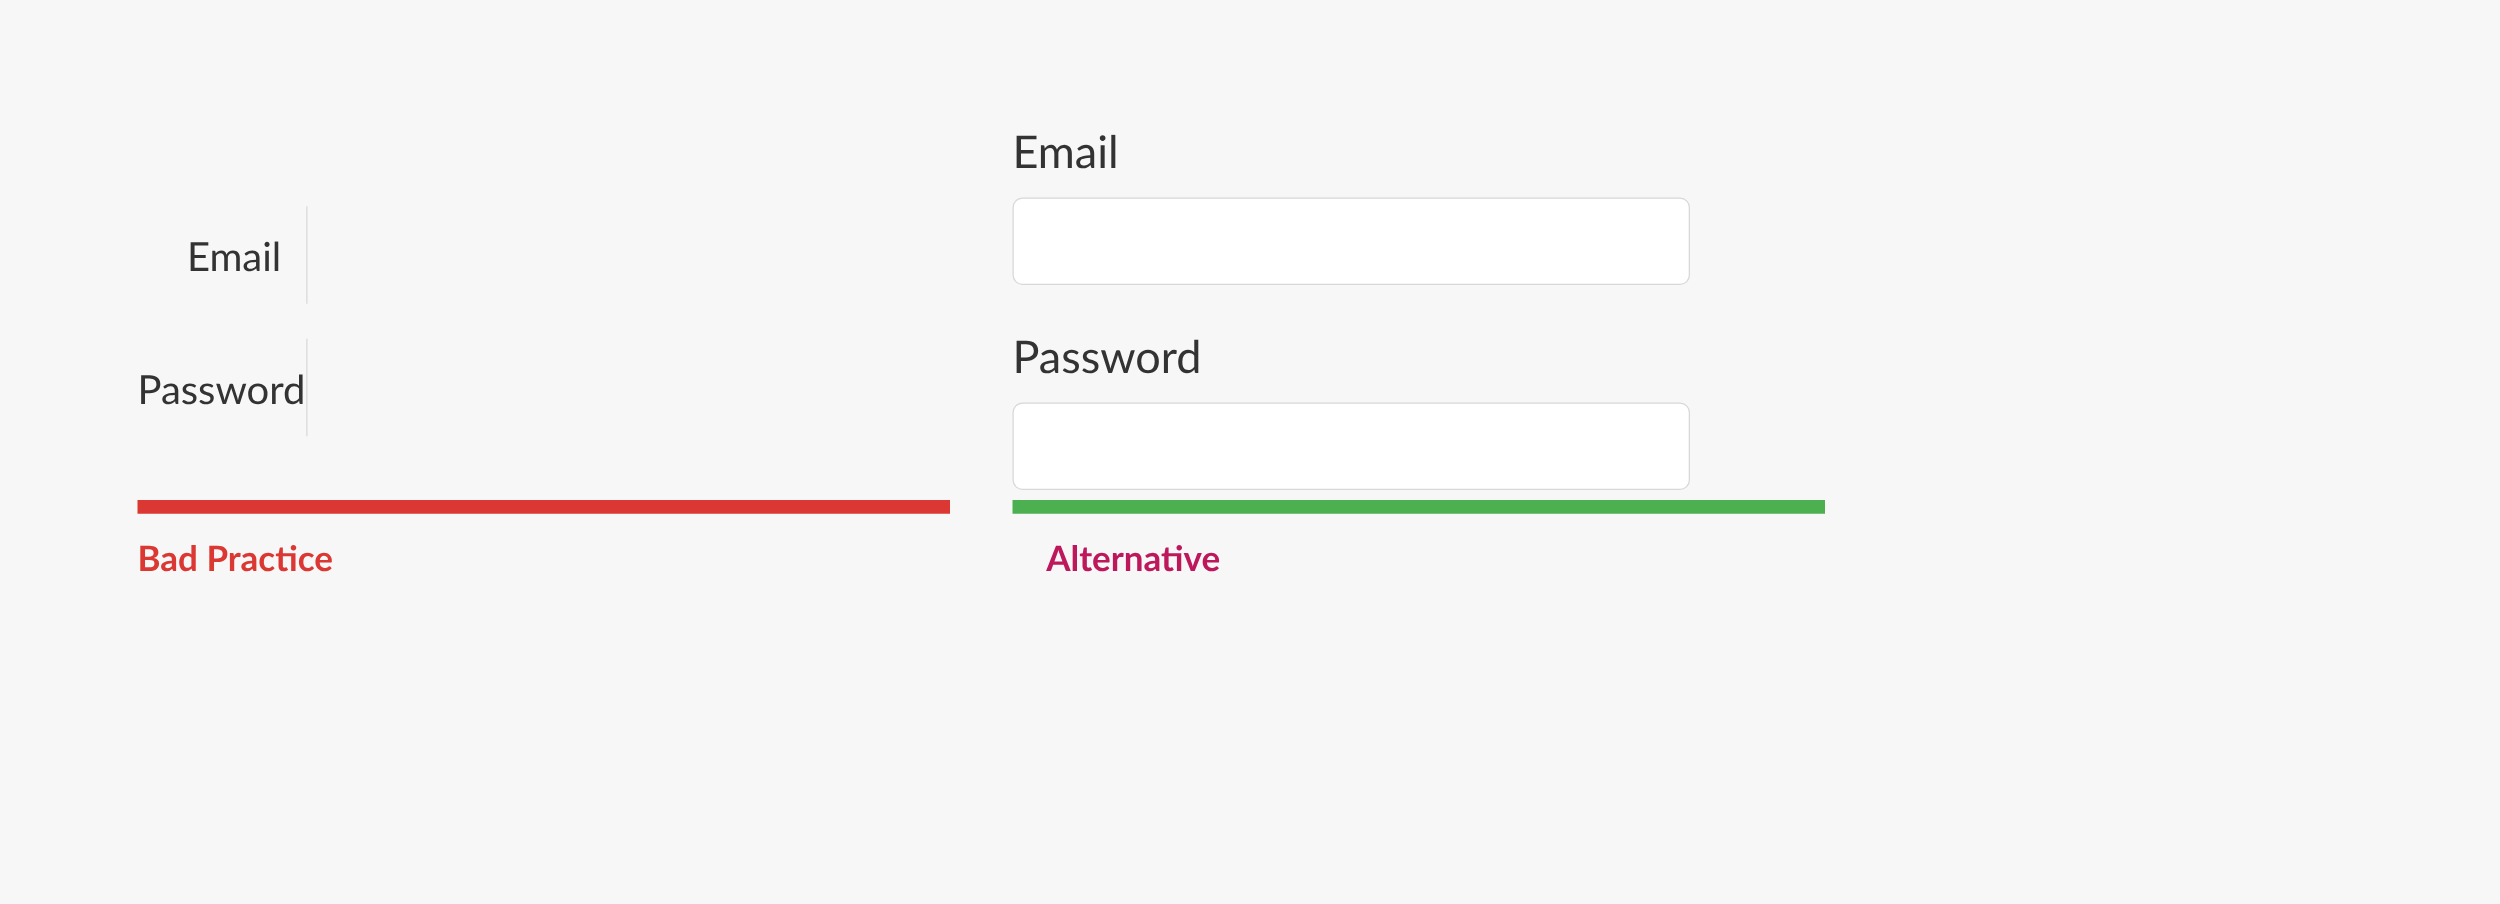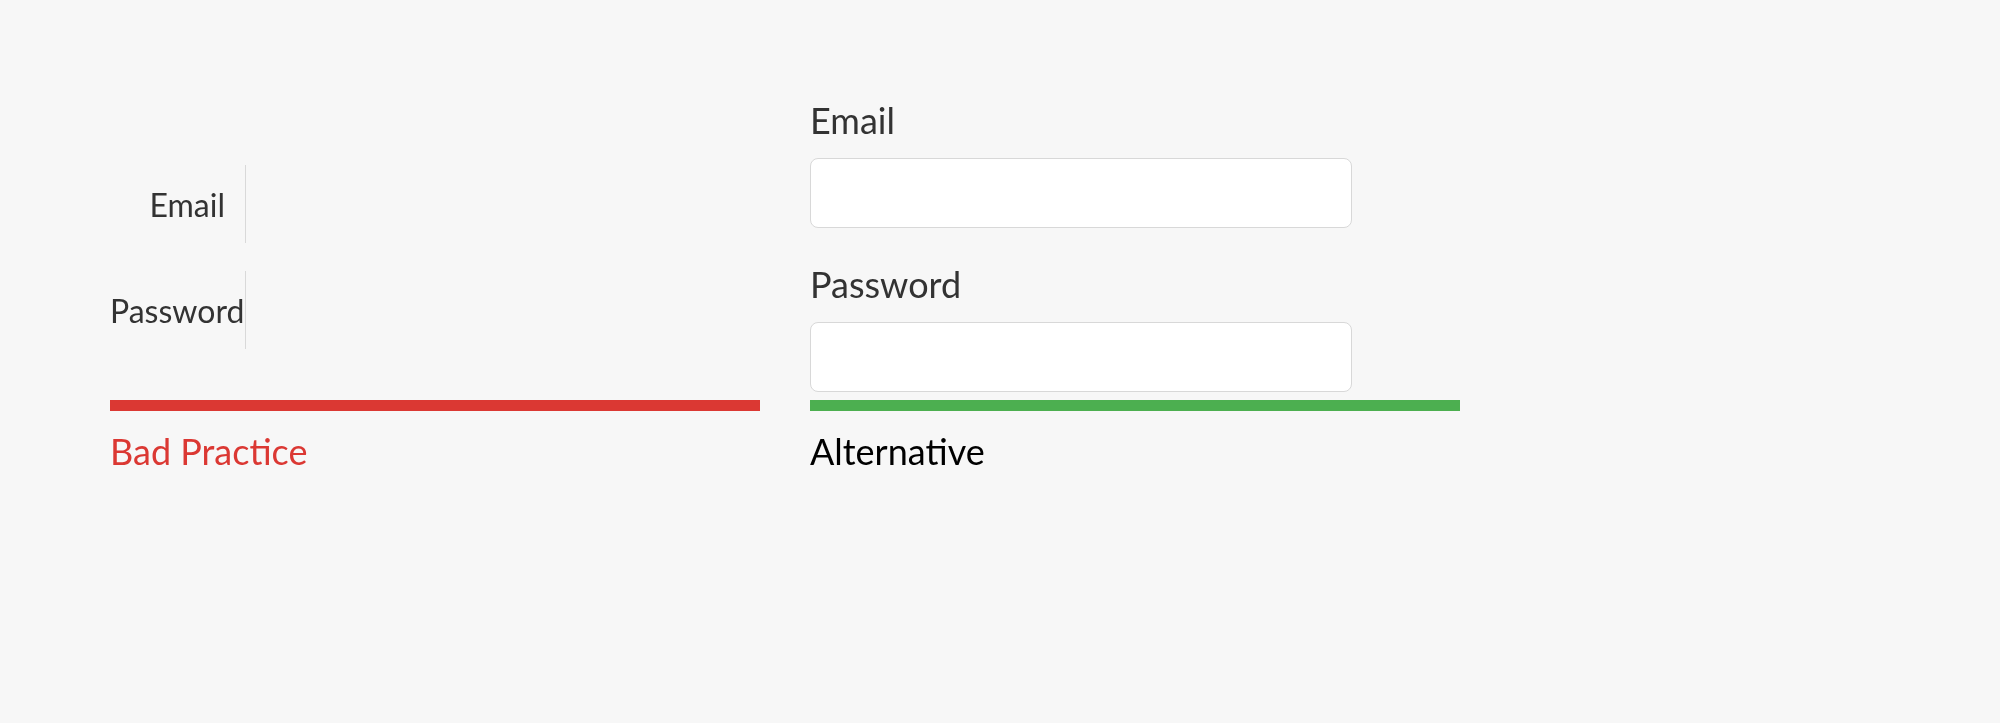--- a/index.html
+++ b/index.html
@@ -66,26 +66,26 @@
 
   
   .bar {
     height: 11px;
     width: 100%;
     margin-top: 8px;
   }
   .bar-red { background: #db3833; }
   .bar-green { background: #4caf50; }
   .caption {
-    font-size: 36px;
-    font-weight: 400;
+    font-size: 28px;
+    font-weight: 700;
     margin-top: 18px;
   }
   .caption-red { color: #db3833; }
-  .caption-green { color: #000000; }
+  .caption-green { color: #be185d; margin-left: 27px; }
 
   
   .panel-left .form-area { padding-top: 165px; }
   .panel-right .form-area { padding-top: 98px; }
   .panel-left .bar-wrap, .panel-right .bar-wrap { position: absolute; top: 392px; left:0; width:100%; }
 </style>
 </head>
 <body>
 
 <div class="canvas">

